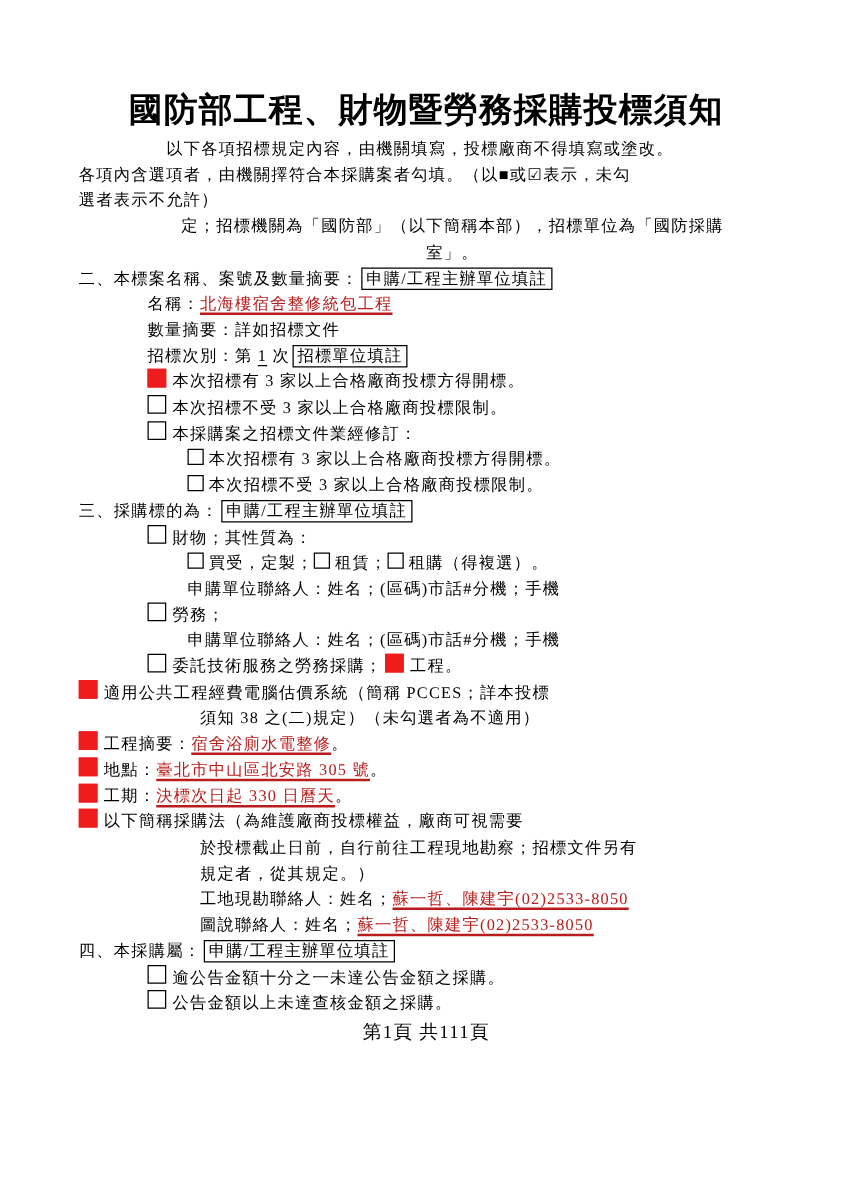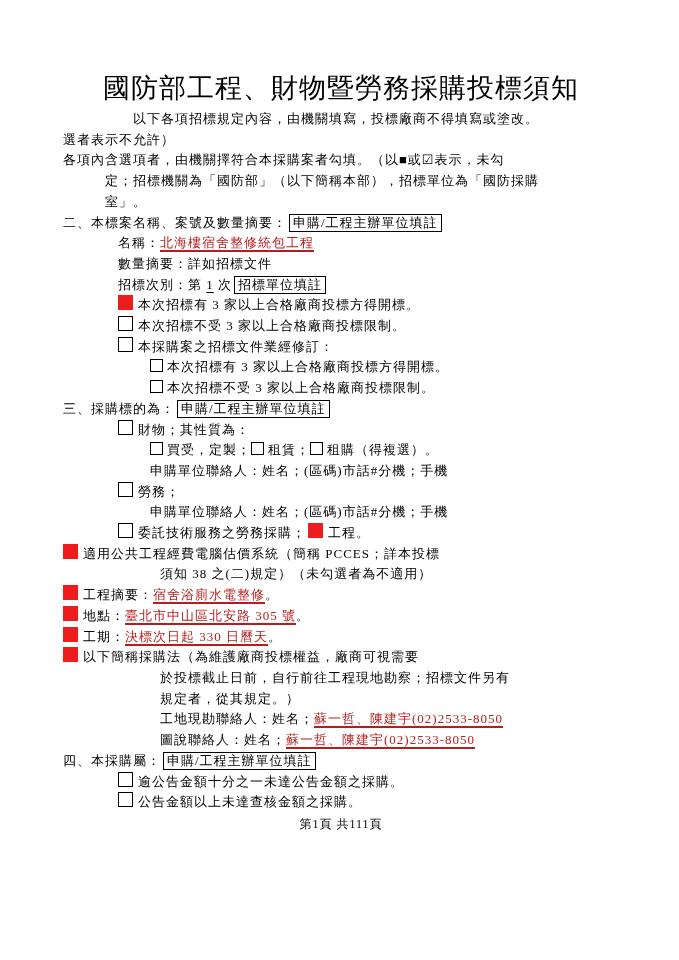--- a/index.html
+++ b/index.html
@@ -1,51 +1,51 @@
 <!DOCTYPE html>
 <html><head>
 <meta charset="utf-8">
 <style>
   html,body{margin:0;padding:0;background:#ffffff;}
   .page{
     position:relative;width:679px;height:960px;background:#fff;overflow:hidden;
     font-family:"Liberation Serif","DejaVu Serif",serif;color:#000;
   }
   .content{position:absolute;left:63px;top:72px;width:556px;}
-  .title{text-align:center;font-size:27px;font-weight:normal;letter-spacing:1px;line-height:32px;white-space:nowrap;}
+  .title{text-align:center;font-size:27px;font-weight:bold;letter-spacing:1px;line-height:32px;white-space:nowrap;}
   .date{text-align:right;font-size:15px;line-height:18px;margin-top:2px;letter-spacing:0.5px;}
   .body{margin-top:5px;font-size:13px;line-height:20.7px;letter-spacing:1px;}
   .ln{white-space:nowrap;}
-  .i1{margin-left:42px;}
+  .i1{margin-left:42px;text-align:center;}
   .i2{margin-left:55px;}
   .i3{}
   .i4{margin-left:87px;}
   .i5{margin-left:97px;}
   .firstline{text-indent:70px;}
   .cb{display:inline-block;width:13px;height:13px;border:1.5px solid #000;margin-right:5px;vertical-align:-1px;box-sizing:content-box;background:#fff;}
   .cb.sm{width:11px;height:11px;margin-right:4px;}
   .cb.red{background:#ee1c1c;border-color:#ee1c1c;}
   .cb.inline{margin-left:2px;}
   .rv{color:#b91c1c;text-decoration:underline;text-underline-offset:3px;text-decoration-thickness:1.5px;}
   .uv{text-decoration:underline;text-underline-offset:3px;}
   .boxed{border:1.5px solid #000;padding:0 3px 1px 3px;margin-left:2px;}
-  .footer{text-align:center;font-size:12px;margin-top:3px;letter-spacing:1px;}
+  .footer{text-align:center;font-size:15px;margin-top:3px;letter-spacing:1px;}
 </style>
 </head>
 <body>
 
 <div class="page">
   <div class="content">
     <div class="title">國防部工程、財物暨勞務採購投標須知</div>
 
     <div class="body">
 
       <div class="ln firstline">以下各項招標規定內容，由機關填寫，投標廠商不得填寫或塗改。</div>
+      <div class="ln">各項內含選項者，由機關擇符合本採購案者勾填。（以■或☑表示，未勾</div>
       <div class="ln">選者表示不允許）</div>
-      <div class="ln">各項內含選項者，由機關擇符合本採購案者勾填。（以■或☑表示，未勾</div>
 
       <div class="ln i1">定；招標機關為「國防部」（以下簡稱本部），招標單位為「國防採購</div>
       <div class="ln i1">室」。</div>
 
       <div class="ln">
         <span>二、</span><span>本標案名稱、案號及數量摘要：</span><span class="boxed">申購/工程主辦單位填註</span>
       </div>
       <div class="ln i2">
         <span>名稱：</span><span class="rv">北海樓宿舍整修統包工程</span>
       </div>

